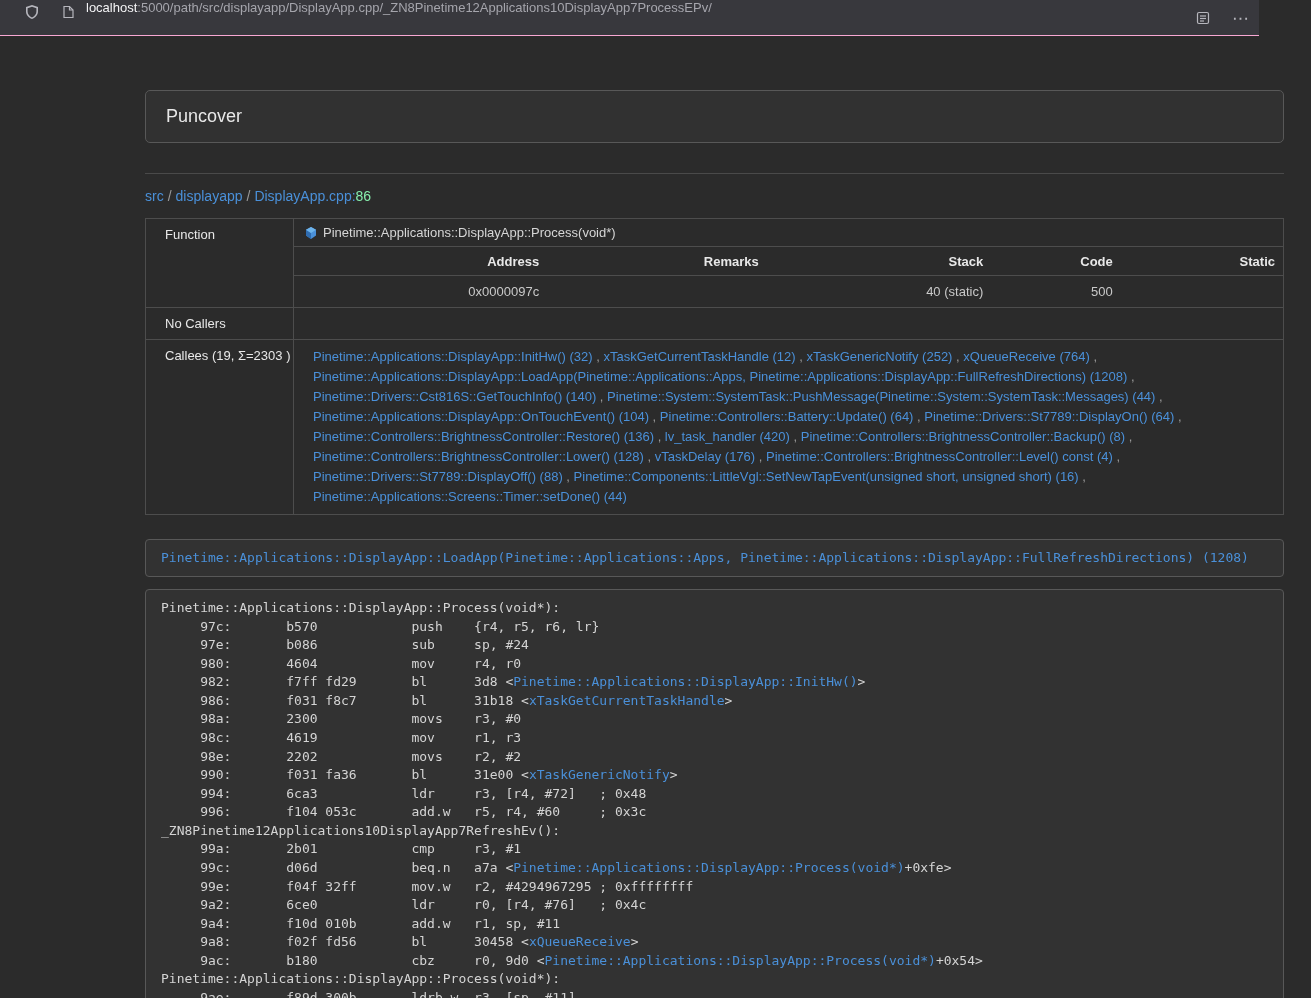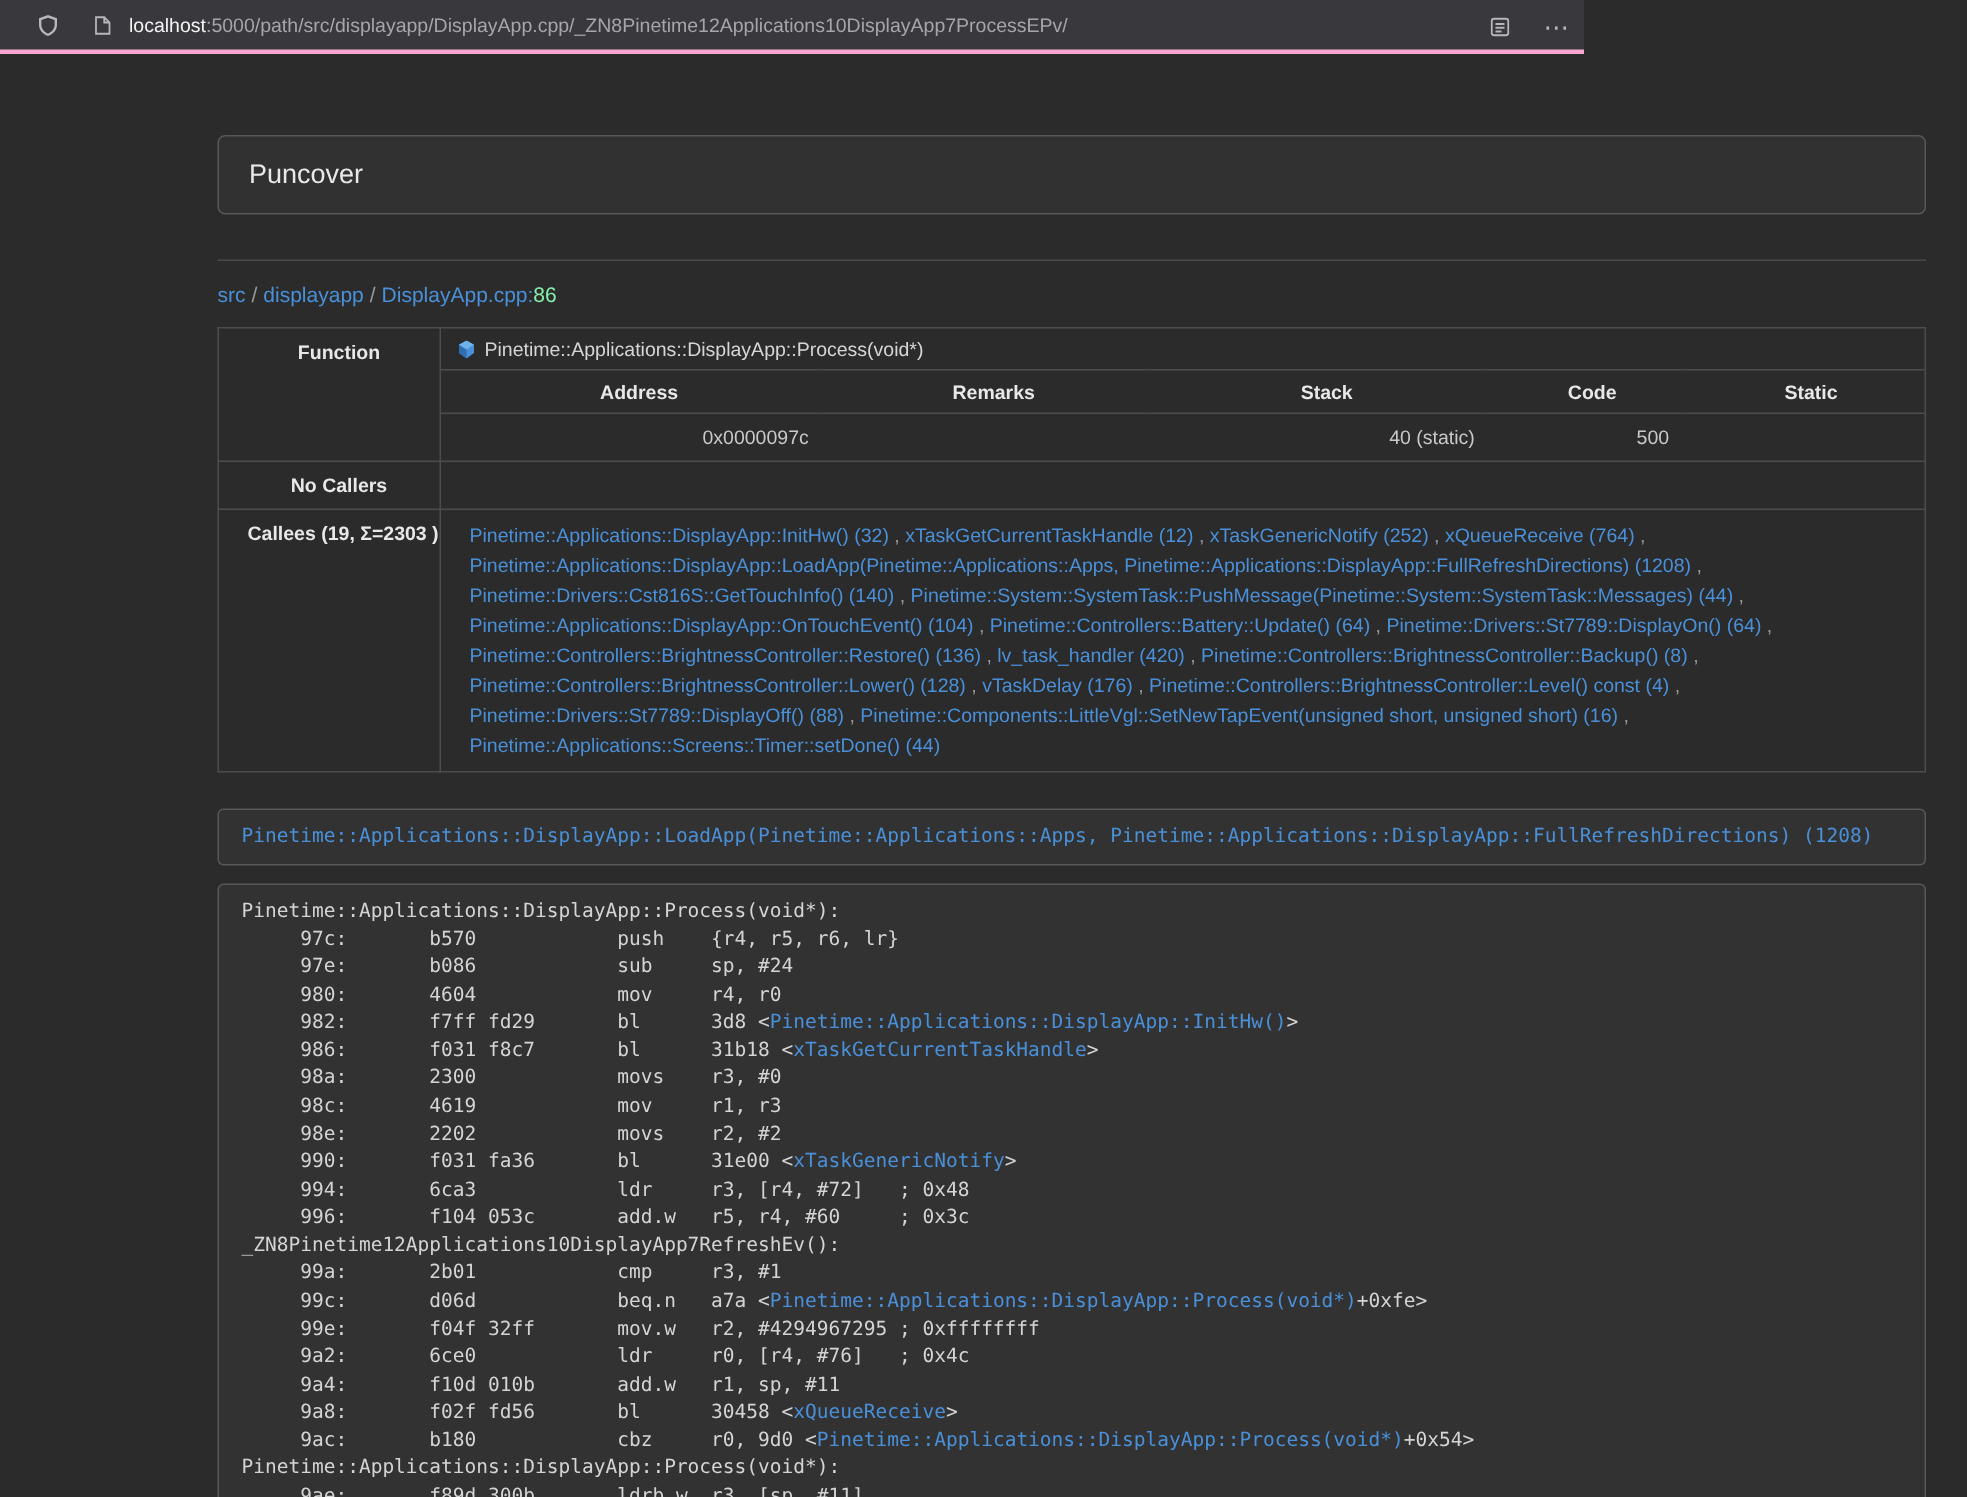--- a/index.html
+++ b/index.html
@@ -13,22 +13,22 @@
     --text-strong:#e8e8e8;
     --muted:#9a9a9a;
     --icon:#b6b6bd;
   }
   *{box-sizing:border-box;margin:0;padding:0}
   html,body{width:1311px;height:998px;overflow:hidden;background:var(--page-bg);
     font-family:"Liberation Sans",sans-serif;color:var(--text)}
   a{text-decoration:none;color:var(--link)}
 
   
-  .chrome{position:absolute;top:0;left:0;width:1056px;height:36px;background:var(--chrome-bg);
-    display:flex;align-items:center;border-bottom:3px solid #f9a8d4}
+  .chrome{position:absolute;top:0;left:0;width:1259px;height:36px;background:var(--chrome-bg);
+    display:flex;align-items:flex-start;border-bottom:1px solid #f9a8d4}
   .chrome-icon{display:flex;align-items:center;justify-content:center;width:24px;height:24px;flex:0 0 auto}
   .shield-wrap{margin-left:20px;margin-right:12px}
   .pageinfo-wrap{margin-right:6px}
   .urlbar{display:flex;align-items:baseline;font-size:13px;white-space:nowrap;overflow:hidden;flex:1 1 auto}
   .url-host{color:#f4f4f6}
   .url-rest{color:#a5a5ac}
   .chrome-right{position:absolute;right:6px;top:0;height:36px;display:flex;align-items:center;gap:14px}
   .dots{font-size:17px;color:var(--icon);line-height:1;letter-spacing:1px}
 
   
@@ -41,28 +41,28 @@
 
   hr.divider{border:none;border-top:1px solid #4a4a4a;margin:30px 0 0}
 
   .breadcrumb{margin-top:14px;font-size:14px;color:var(--muted)}
   .breadcrumb .bc-sep{color:var(--muted);margin:0 4px}
   .breadcrumb .bc-plain{color:#86efac}
 
   
   table.symbol{width:100%;margin-top:14px;border-collapse:collapse;table-layout:fixed;font-size:13px}
   table.symbol>tbody>tr>th.rowlabel{
-    border:1px solid var(--table-border);vertical-align:top;text-align:center;
-    font-weight:bold;color:var(--text-strong);padding:8px 6px 8px 19px;white-space:nowrap}
+    border:1px solid var(--table-border);vertical-align:top;text-align:left;
+    font-weight:normal;color:var(--text-strong);padding:8px 6px 8px 19px;white-space:nowrap}
   table.symbol>tbody>tr>td.fncell{border:1px solid var(--table-border);padding:0;vertical-align:top}
   table.symbol>tbody>tr>td.plaincell{border:1px solid var(--table-border);padding:7px 10px 7px 19px;vertical-align:top}
   .fn-head{display:flex;align-items:center;gap:6px;padding:5px 10px;height:27px}
   .fn-name{color:#d6d6d6}
   table.metrics{width:100%;border-collapse:collapse;table-layout:fixed;font-size:13px}
-  table.metrics th{border-top:1px solid var(--table-border);text-align:center;font-weight:bold;
+  table.metrics th{border-top:1px solid var(--table-border);text-align:right;font-weight:bold;
     color:var(--text-strong);padding:7px 8px 6px 19px}
   table.metrics td{border-top:1px solid var(--table-border);text-align:right;color:#c9c9c9;
     padding:7px 8px 6px 19px;height:31px}
   td.callees{line-height:20px}
   .sep{color:var(--muted)}
 
   
   pre{font-family:"DejaVu Sans Mono","Liberation Mono",monospace;font-size:13px;line-height:1.42857;
     background:#323232;border:1px solid var(--panel-border);border-radius:4px;
     white-space:pre;tab-size:8;-moz-tab-size:8;color:#d4d4d4;overflow:hidden}

